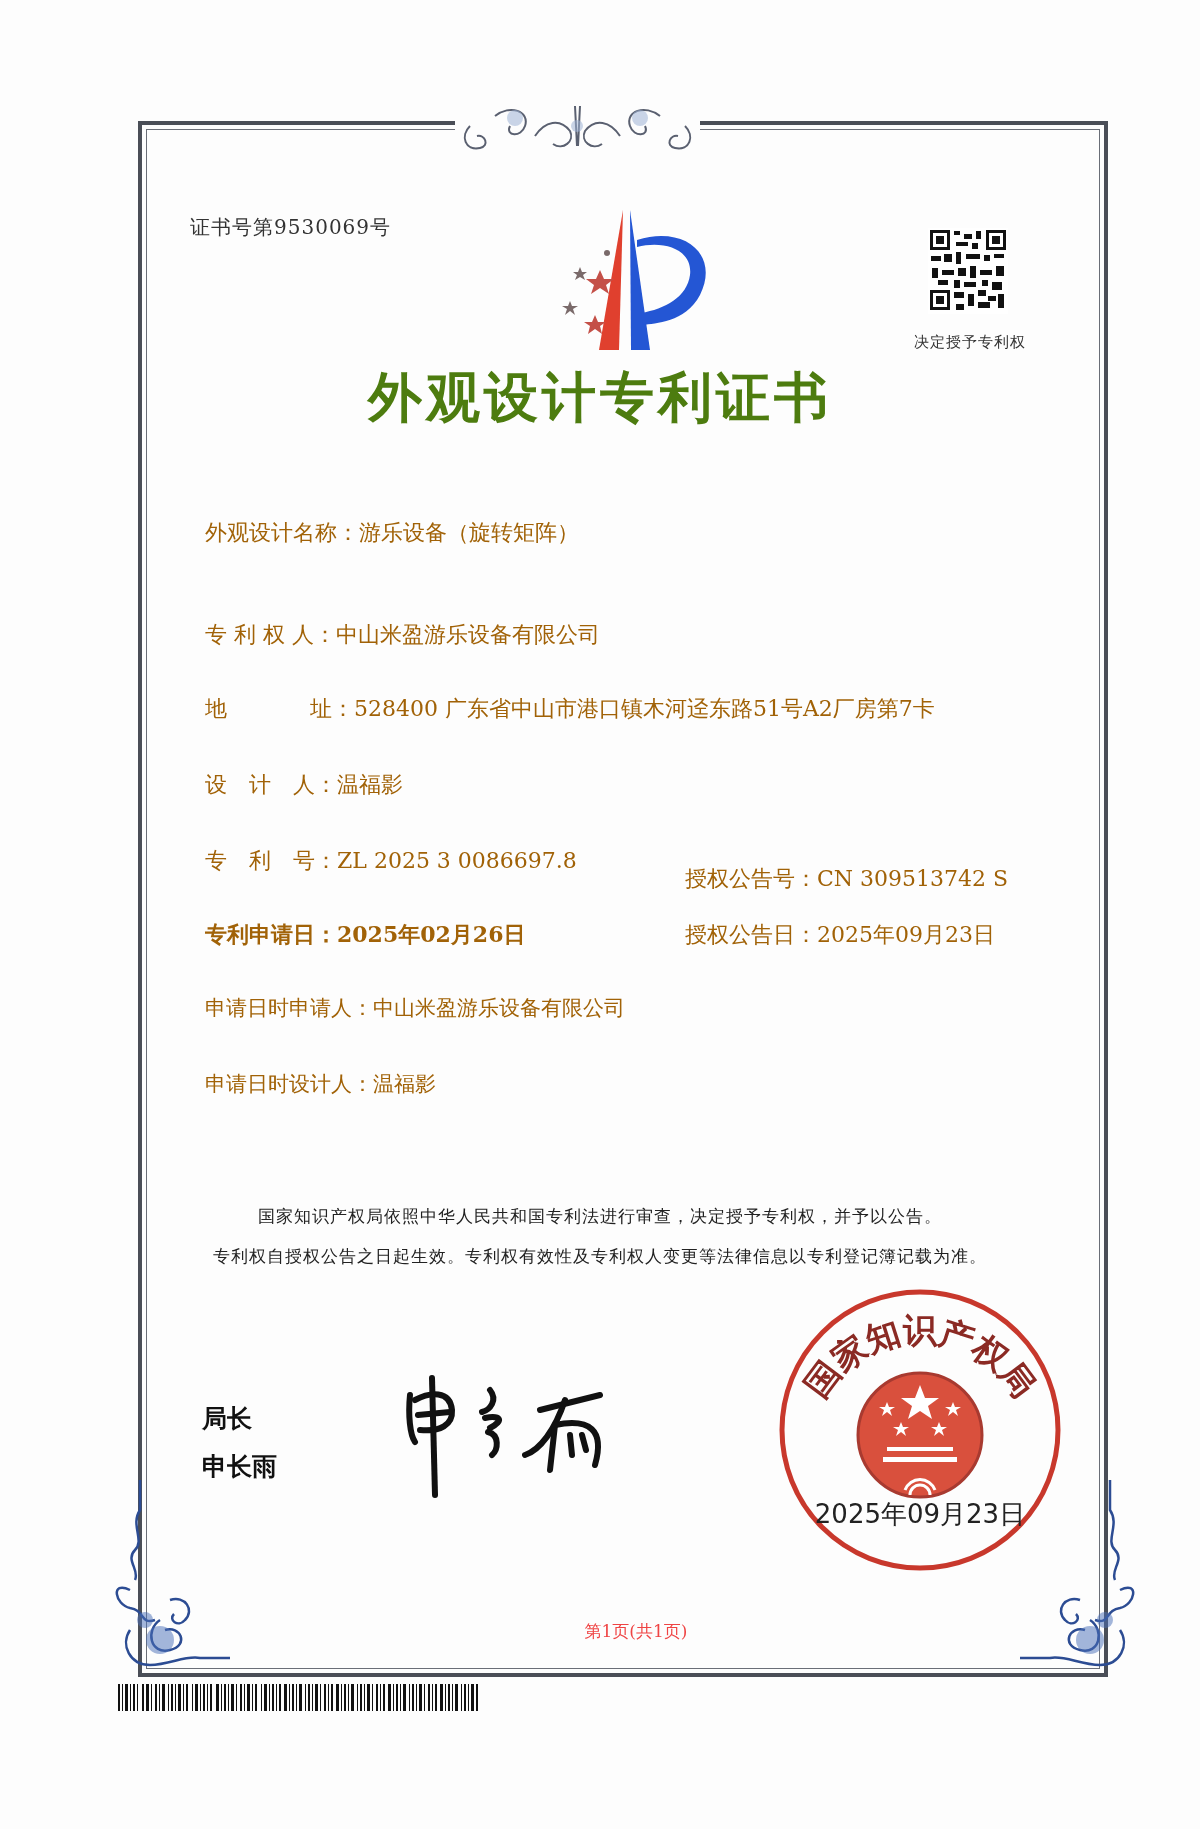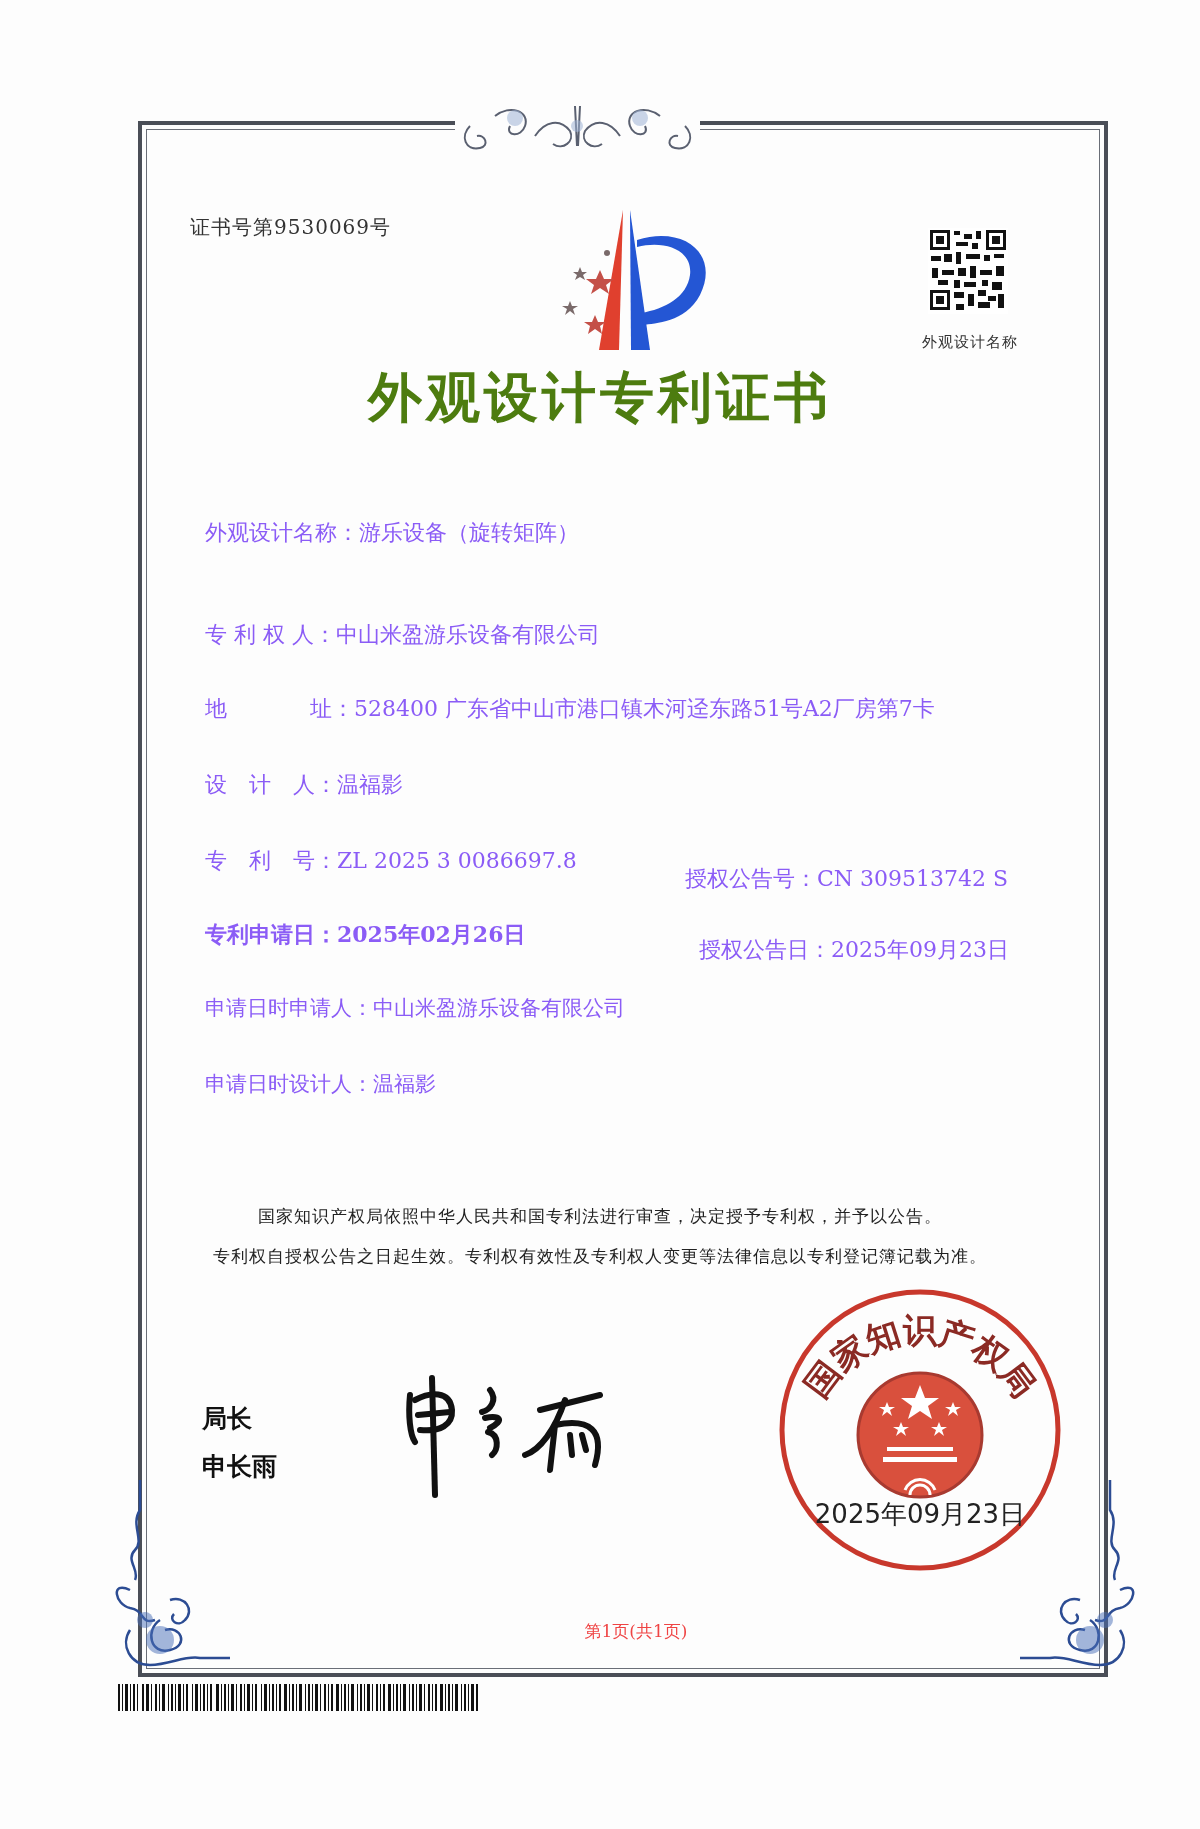--- a/index.html
+++ b/index.html
@@ -9,21 +9,21 @@
   
   .frame-outer{left:138px;top:121px;width:970px;height:1556px;border:4px solid #4a4e57;box-sizing:border-box;}
   .frame-inner{left:146px;top:129px;width:954px;height:1540px;border:1.5px solid #6a6e77;box-sizing:border-box;}
   .ornament{position:absolute;}
   .cert-no{left:190px;top:214px;font-size:20px;letter-spacing:1px;color:#333;}
   .qr{left:928px;top:228px;width:80px;height:86px;}
   .qr-cap{left:905px;top:333px;width:130px;text-align:center;font-size:15px;color:#333;letter-spacing:1px;}
   .logo{left:535px;top:205px;width:180px;height:150px;}
   .title{left:0;width:1200px;top:362px;text-align:center;font-size:54px;font-weight:bold;
          font-family:"DejaVu Sans","Liberation Sans",sans-serif;letter-spacing:4px;color:#4d7c0f;}
-  .row{font-size:22px;color:#8b5cf6;white-space:nowrap;}
+  .row{font-size:22px;color:#a16207;white-space:nowrap;}
   .lbl{display:inline-block;}
   .val{display:inline-block;}
   .notice{left:0;width:1200px;text-align:center;font-size:17px;color:#222;letter-spacing:1px;}
   .director{left:202px;font-size:25px;font-family:"DejaVu Sans","Liberation Sans",sans-serif;font-weight:bold;color:#111;}
   .sig{left:390px;top:1370px;width:260px;height:130px;}
   .seal{left:775px;top:1285px;width:290px;height:290px;}
   .page-no{left:0;width:1200px;top:1620px;text-align:center;font-size:17px;color:#ef4444;margin-left:36px;}
   .barcode{left:118px;top:1684px;width:362px;height:27px;}
 </style>
 </head>
@@ -135,21 +135,21 @@
       <rect x="64" y="54" width="10" height="8"></rect>
     <rect x="26" y="64" width="10" height="6"></rect>
       <rect x="40" y="66" width="6" height="12"></rect>
       <rect x="50" y="62" width="8" height="6"></rect>
     <rect x="60" y="68" width="8" height="5"></rect>
       <rect x="70" y="66" width="6" height="14"></rect>
       <rect x="28" y="76" width="8" height="6"></rect>
     <rect x="50" y="74" width="12" height="6"></rect>
   </g>
 </svg>
-<div class="abs qr-cap">外观设计名称</div>
+<div class="abs qr-cap">决定授予专利权</div>
 
 <div class="abs title">外观设计专利证书</div>
 
 <div class="abs row" style="left:205px;top:518px;">
   <span class="lbl">外观设计名称：</span><span class="val">游乐设备（旋转矩阵）</span>
 </div>
 
 <div class="abs row" style="left:205px;top:620px;">
   <span class="lbl">专 利 权 人：</span><span class="val">中山米盈游乐设备有限公司</span>
 </div>
@@ -165,21 +165,21 @@
 <div class="abs row" style="left:205px;top:846px;">
   <span class="lbl">专　利　号：</span><span class="val">ZL 2025 3 0086697.8</span>
 </div>
 <div class="abs row" style="left:685px;top:864px;">
   <span class="lbl">授权公告号：</span><span class="val">CN 309513742 S</span>
 </div>
 
 <div class="abs row" style="left:205px;top:920px;font-weight:bold;">
   <span class="lbl">专利申请日：</span><span class="val">2025年02月26日</span>
 </div>
-<div class="abs row" style="left:699px;top:920px;margin-top:15px;">
+<div class="abs row" style="left:685px;top:920px;">
   <span class="lbl">授权公告日：</span><span class="val">2025年09月23日</span>
 </div>
 
 <div class="abs row" style="left:205px;top:994px;font-size:21px;">
   <span class="lbl">申请日时申请人：</span><span class="val">中山米盈游乐设备有限公司</span>
 </div>
 
 <div class="abs row" style="left:205px;top:1070px;font-size:21px;">
   <span class="lbl">申请日时设计人：</span><span class="val">温福影</span>
 </div>

